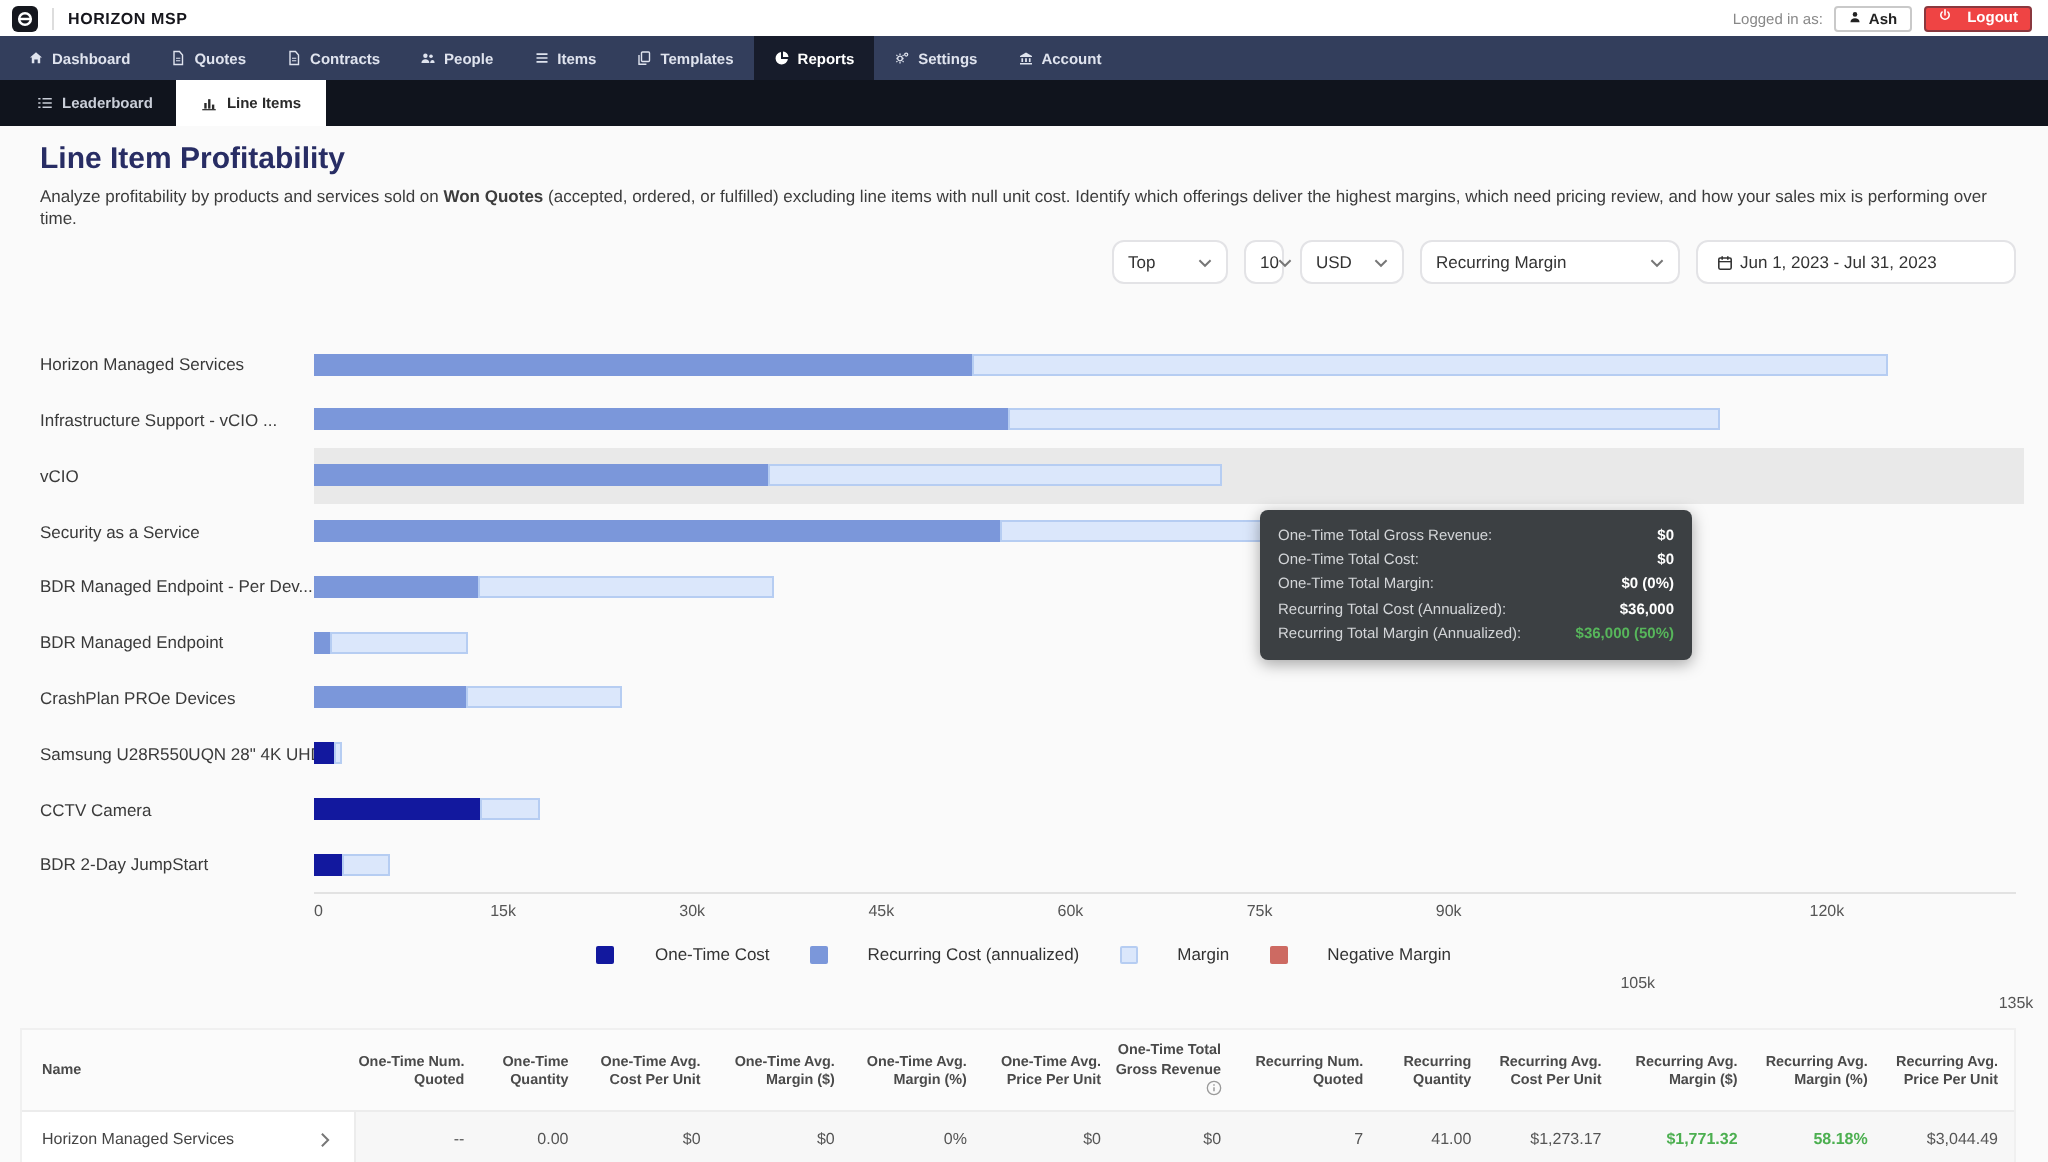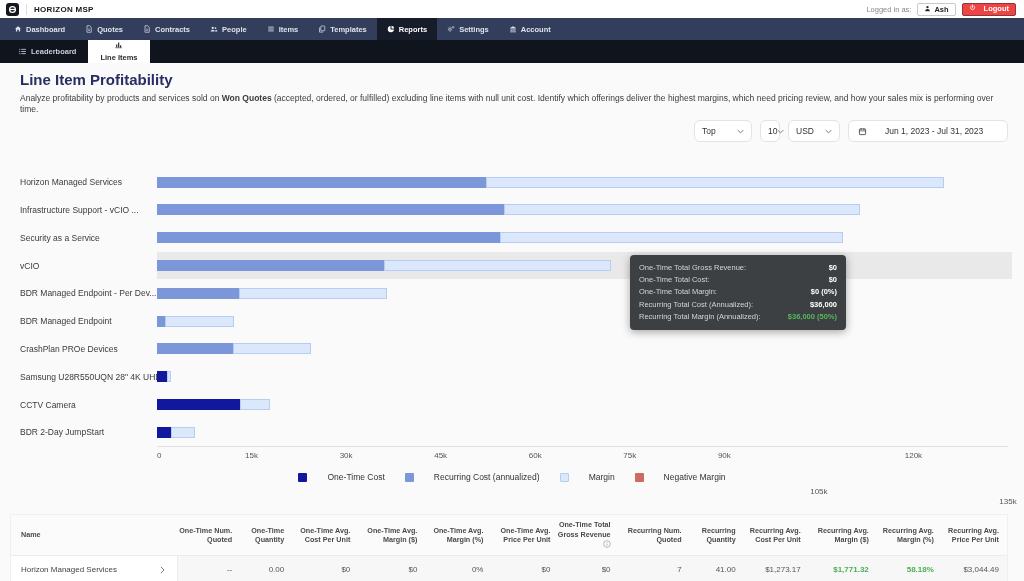--- a/index.html
+++ b/index.html
@@ -22,34 +22,34 @@
   
   .mainnav { height:22px; background:#333e5c; display:flex; align-items:stretch; padding:0 4px; }
   .nav-item { display:flex; align-items:center; gap:4px; padding:0 10px; color:#dfe3ee; font-size:7.5px; font-weight:700; cursor:pointer; }
   .nav-item svg { width:8px; height:8px; }
   .nav-item.active { background:#171c2b; color:#ffffff; }
 
   
   .subnav { height:23px; background:#10141d; display:flex; align-items:stretch; padding-left:6px; }
   .tab { display:flex; align-items:center; gap:4px; padding:0 12px; color:#c9ced8; font-size:7.5px; font-weight:700; cursor:pointer; }
   .tab svg { width:9px; height:9px; }
-  .tab.active { background:#ffffff; color:#2a2a2a;flex-direction:column; }
+  .tab.active { background:#ffffff; color:#2a2a2a; }
 
   
   .page-title { font-size:15px; font-weight:800; color:#282d64; margin:8px 0 0 20px; }
   .desc { font-size:8.5px; color:#3c3c3c; margin:5px 20px 0 20px; line-height:1.25; }
 
   
   .filters { display:flex; justify-content:flex-end; align-items:center; gap:8px; margin:6px 16px 0 0; }
   .select, .datepicker { height:22px; background:#fff; border:1px solid #e3e3e6; border-radius:6px; display:flex; align-items:center; font-size:8.5px; color:#333; cursor:pointer; }
   .select { justify-content:space-between; padding:0 7px; }
   .select .caret { color:#777; display:flex; }
   .select .caret svg { width:7px; height:5px; }
   .w-top { width:58px; } .w-count { width:20px; } .w-cur { width:52px; } .w-metric { width:130px; }
-  .datepicker { width:160px; gap:18px; padding:0 9px; }
+  .datepicker { width:160px; gap:3px; padding:0 9px; }
   .datepicker svg { width:9px; height:9px; color:#333; }
 
   
   .chart { margin-top:26px; }
   .crow { position:relative; height:27.8px; display:flex; align-items:center; }
   .crow .band { position:absolute; left:157px; right:12px; top:0; bottom:0; background:#e9e9e9; }
   .clabel { width:157px; padding:0 10px 0 20px; font-size:8.5px; color:#3a3a3a; white-space:nowrap; overflow:hidden; }
   .ctrack { position:relative; flex:1; margin-right:16px; height:11px; display:flex; }
   .seg { height:100%; }
   .seg.navy  { background:#12189e; }
@@ -253,20 +253,28 @@
         </span>
     </div>
     <div class="select w-cur">
       <span>USD</span>
       <span class="caret">
           <svg viewBox="0 0 10 6">
             <path d="M1 1l4 4 4-4" fill="none" stroke="currentColor" stroke-width="1.4"></path>
           </svg>
         </span>
     </div>
+    <div class="select w-metric">
+      <span>Recurring Margin</span>
+      <span class="caret">
+          <svg viewBox="0 0 10 6">
+            <path d="M1 1l4 4 4-4" fill="none" stroke="currentColor" stroke-width="1.4"></path>
+          </svg>
+        </span>
+    </div>
     <div class="datepicker">
       <span style="display:flex">
           <svg viewBox="0 0 16 16">
             <rect x="2.5" y="3.5" width="11" height="10" rx="1.2" fill="none" stroke="currentColor" stroke-width="1.4"></rect>
             <path d="M2.5 6.8h11" stroke="currentColor" stroke-width="1.2"></path>
             <path d="M5.5 2v3M10.5 2v3" stroke="currentColor" stroke-width="1.4"></path>
           </svg>
         </span>
       <span>Jun 1, 2023 - Jul 31, 2023</span>
     </div>
@@ -281,32 +289,32 @@
         </div>
       </div>
       <div class="crow">
         <div class="clabel">Infrastructure Support - vCIO ...</div>
         <div class="ctrack">
           <div class="seg blue" style="width: 40.8148%;"></div>
           <div class="seg light" style="width: 41.8519%;"></div>
         </div>
       </div>
       <div class="crow">
+        <div class="band"></div>
+        <div class="clabel">vCIO</div>
+        <div class="ctrack">
+          <div class="seg blue" style="width: 26.6667%;"></div>
+          <div class="seg light" style="width: 26.6667%;"></div>
+        </div>
+      </div>
+      <div class="crow">
         <div class="clabel">Security as a Service</div>
         <div class="ctrack">
           <div class="seg blue" style="width: 40.2963%;"></div>
           <div class="seg light" style="width: 40.2963%;"></div>
-        </div>
-      </div>
-      <div class="crow">
-        <div class="band"></div>
-        <div class="clabel">vCIO</div>
-        <div class="ctrack">
-          <div class="seg blue" style="width: 26.6667%;"></div>
-          <div class="seg light" style="width: 26.6667%;"></div>
         </div>
       </div>
       <div class="crow">
         <div class="clabel">BDR Managed Endpoint - Per Dev...</div>
         <div class="ctrack">
           <div class="seg blue" style="width: 9.62963%;"></div>
           <div class="seg light" style="width: 17.4074%;"></div>
         </div>
       </div>
       <div class="crow">

